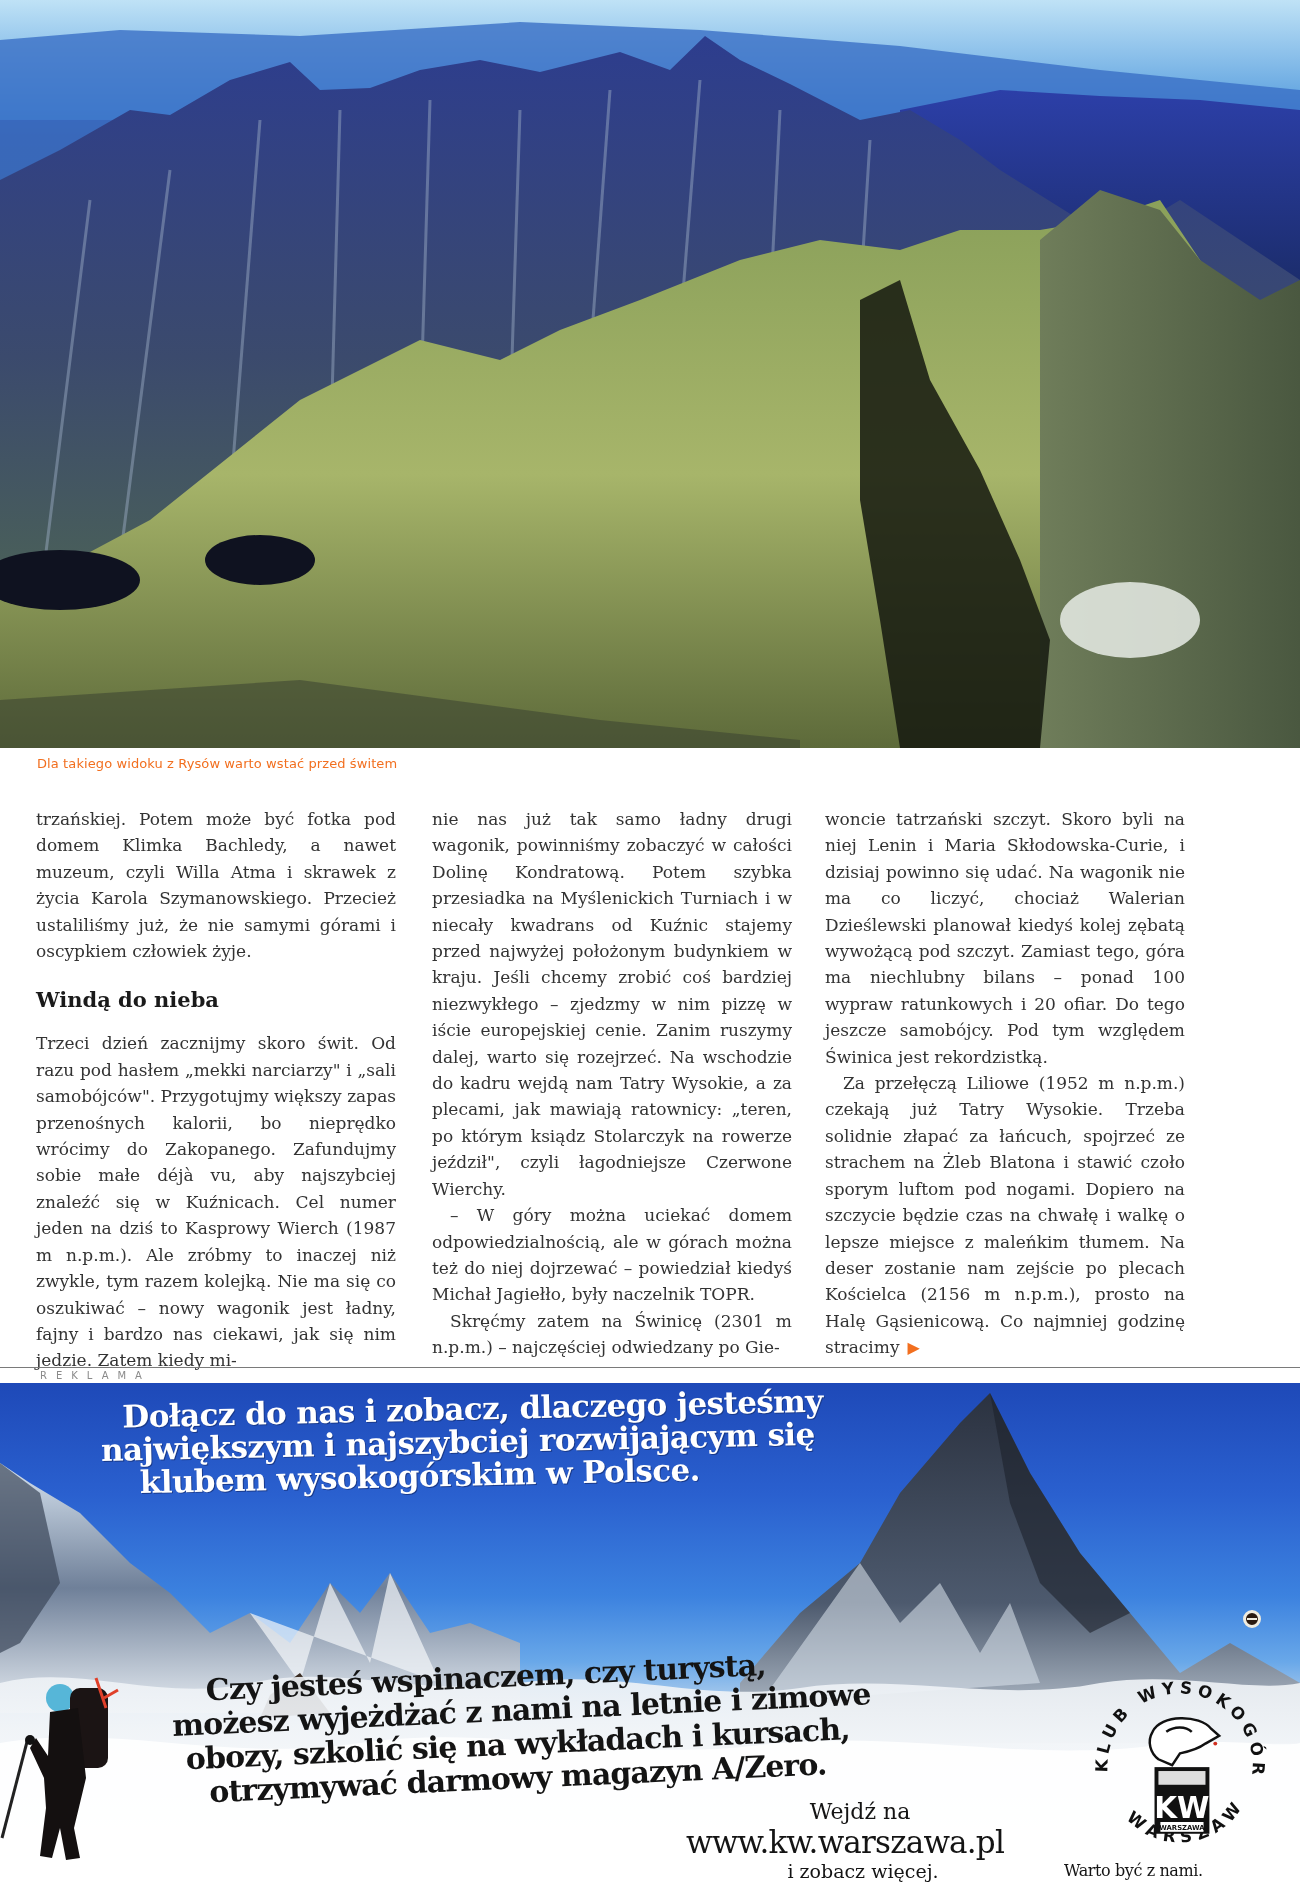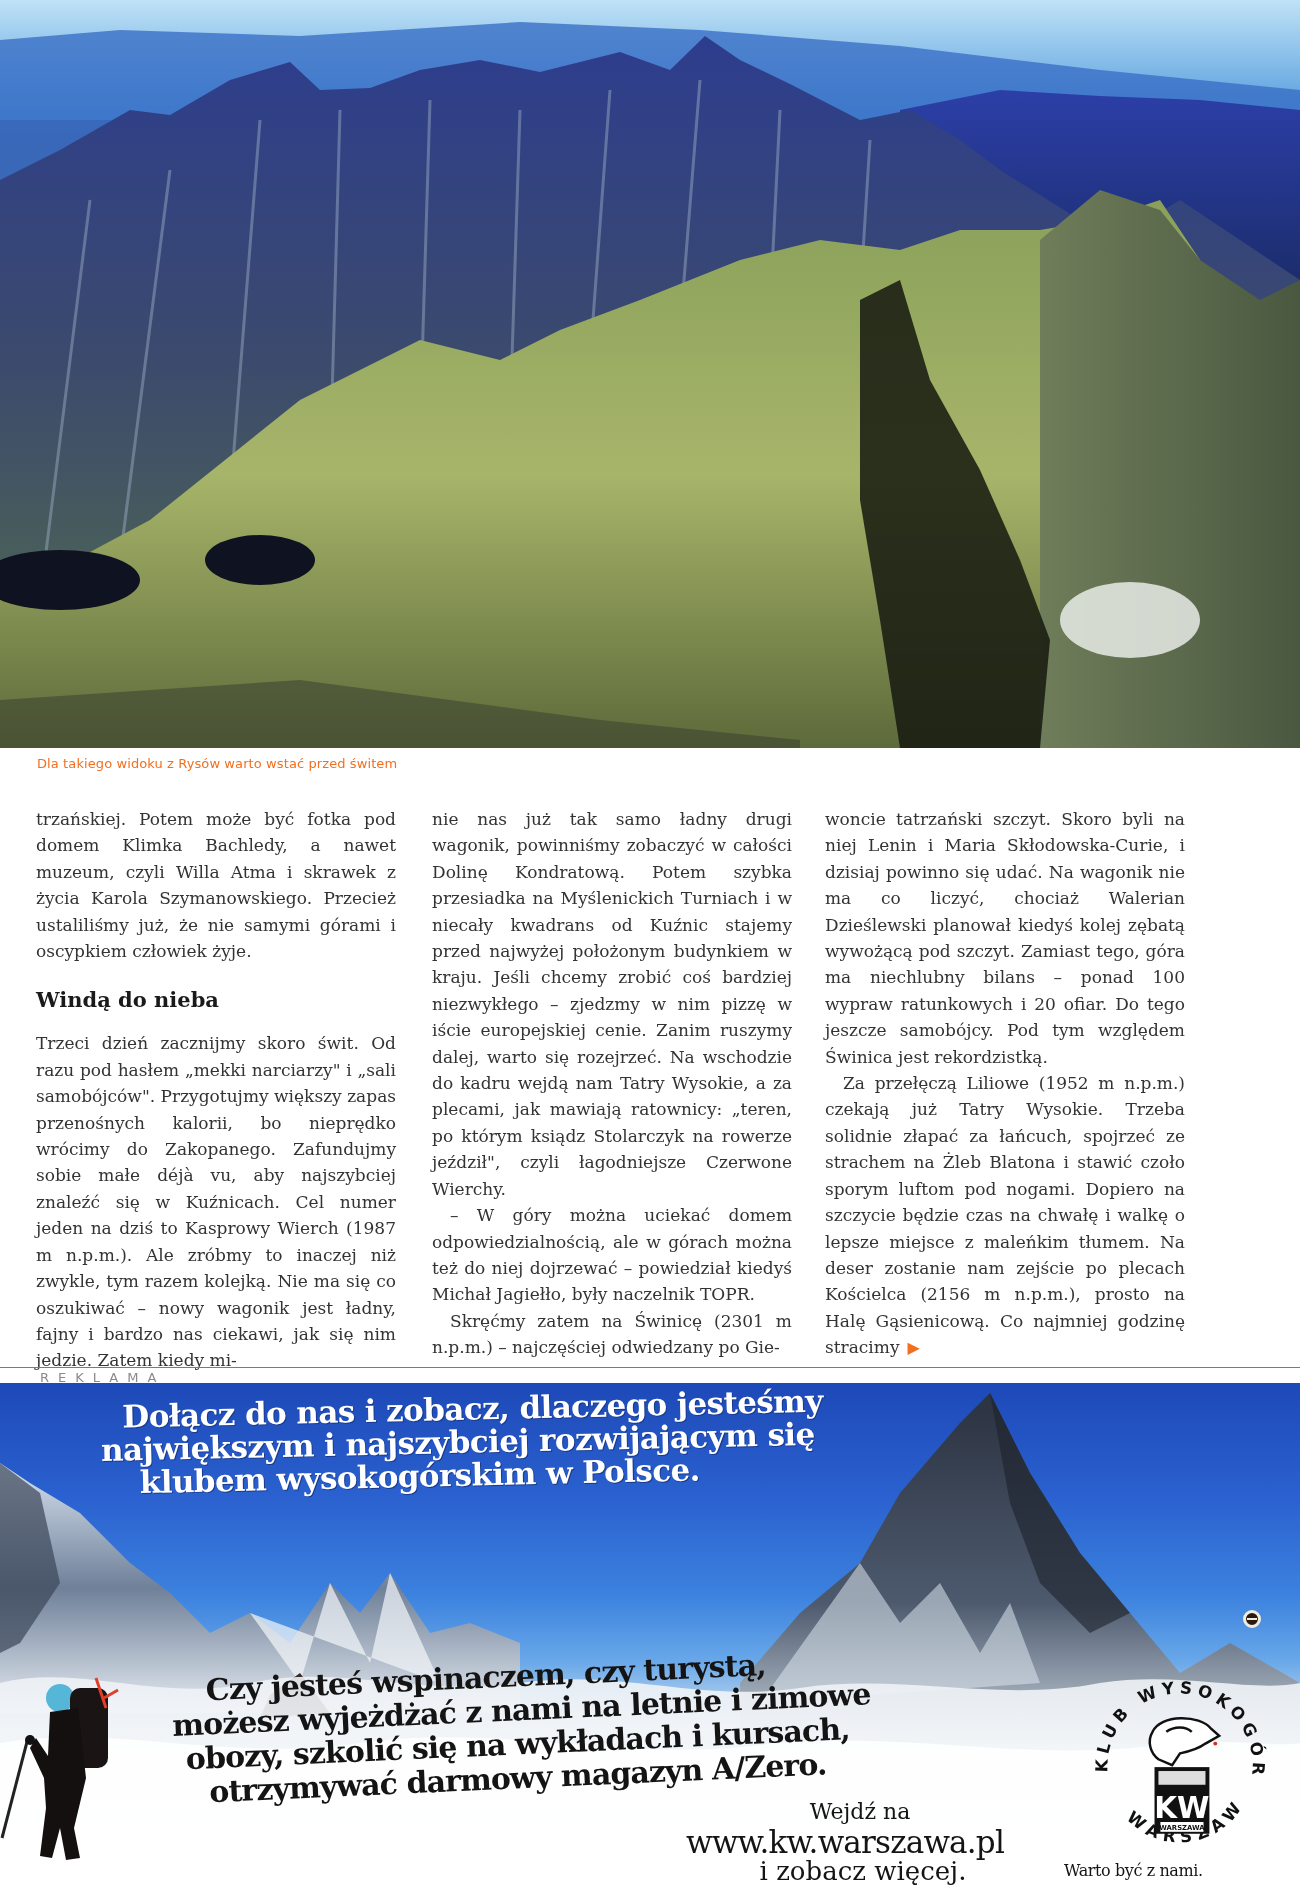--- a/index.html
+++ b/index.html
@@ -32,21 +32,21 @@
   .col h2 {
     font-family: "DejaVu Serif", serif; font-weight: bold; font-size: 21px; color: #1a1a1a;
     line-height: 28px; margin-top: 22px; margin-bottom: 16px;
   }
   .end-mark { color: #f26f1f; font-size: 16px; margin-left: 8px; }
 
   
   .ad-rule { position: absolute; left: 0; top: 1367px; width: 1300px; height: 1px; background: #7a7a7a; }
   .ad-label {
     position: absolute; left: 40px; top: 1370px;
-    font-family: "DejaVu Sans", sans-serif; font-size: 13px; letter-spacing: 9px; color: #8a8a8a;
+    font-family: "DejaVu Sans", sans-serif; font-size: 10px; letter-spacing: 9px; color: #8a8a8a;
   }
   .ad {
     position: absolute; left: 0; top: 1383px; width: 1300px; height: 507px; overflow: hidden;
     background: linear-gradient(180deg, #1e49b8 0%, #2a60cf 22%, #3c82df 42%, #69a8e9 55%, #d9e4ee 68%, #f2f4f6 80%, #ffffff 100%);
   }
   .ad svg.scene { position: absolute; left: 0; top: 0; width: 1300px; height: 507px; }
 
   .ad-headline {
     position: absolute; left: 100px; top: 18px; width: 760px;
     font-family: "DejaVu Serif", serif; font-weight: bold; color: #ffffff;
@@ -67,21 +67,21 @@
   .ad-body div:nth-child(2) { padding-left: 0px; }
   .ad-body div:nth-child(3) { padding-left: 12px; }
   .ad-body div:nth-child(4) { padding-left: 34px; }
 
   .ad-cta {
     position: absolute; left: 640px; top: 416px; width: 410px; text-align: center;
     font-family: "DejaVu Serif", serif; color: #141414;
   }
   .ad-cta .visit { font-size: 22px; line-height: 26px; padding-left: 30px; }
   .ad-cta .url { font-size: 31px; line-height: 34px; letter-spacing: -0.8px; }
-  .ad-cta .more { font-size: 26px; line-height: 24px; padding-left: 36px; }
+  .ad-cta .more { font-size: 19px; line-height: 24px; padding-left: 36px; }
 
   .ad-slogan {
     position: absolute; left: 1064px; top: 478px;
     font-family: "DejaVu Serif", serif; color: #141414; font-size: 16px; letter-spacing: -0.4px;
   }
 
   .logo { position: absolute; left: 1082px; top: 292px; width: 196px; height: 196px; }
   .logo svg { width: 100%; height: 100%; }
 
   .hut-badge { position: absolute; left: 1243px; top: 227px; width: 18px; height: 18px; border-radius: 50%;

